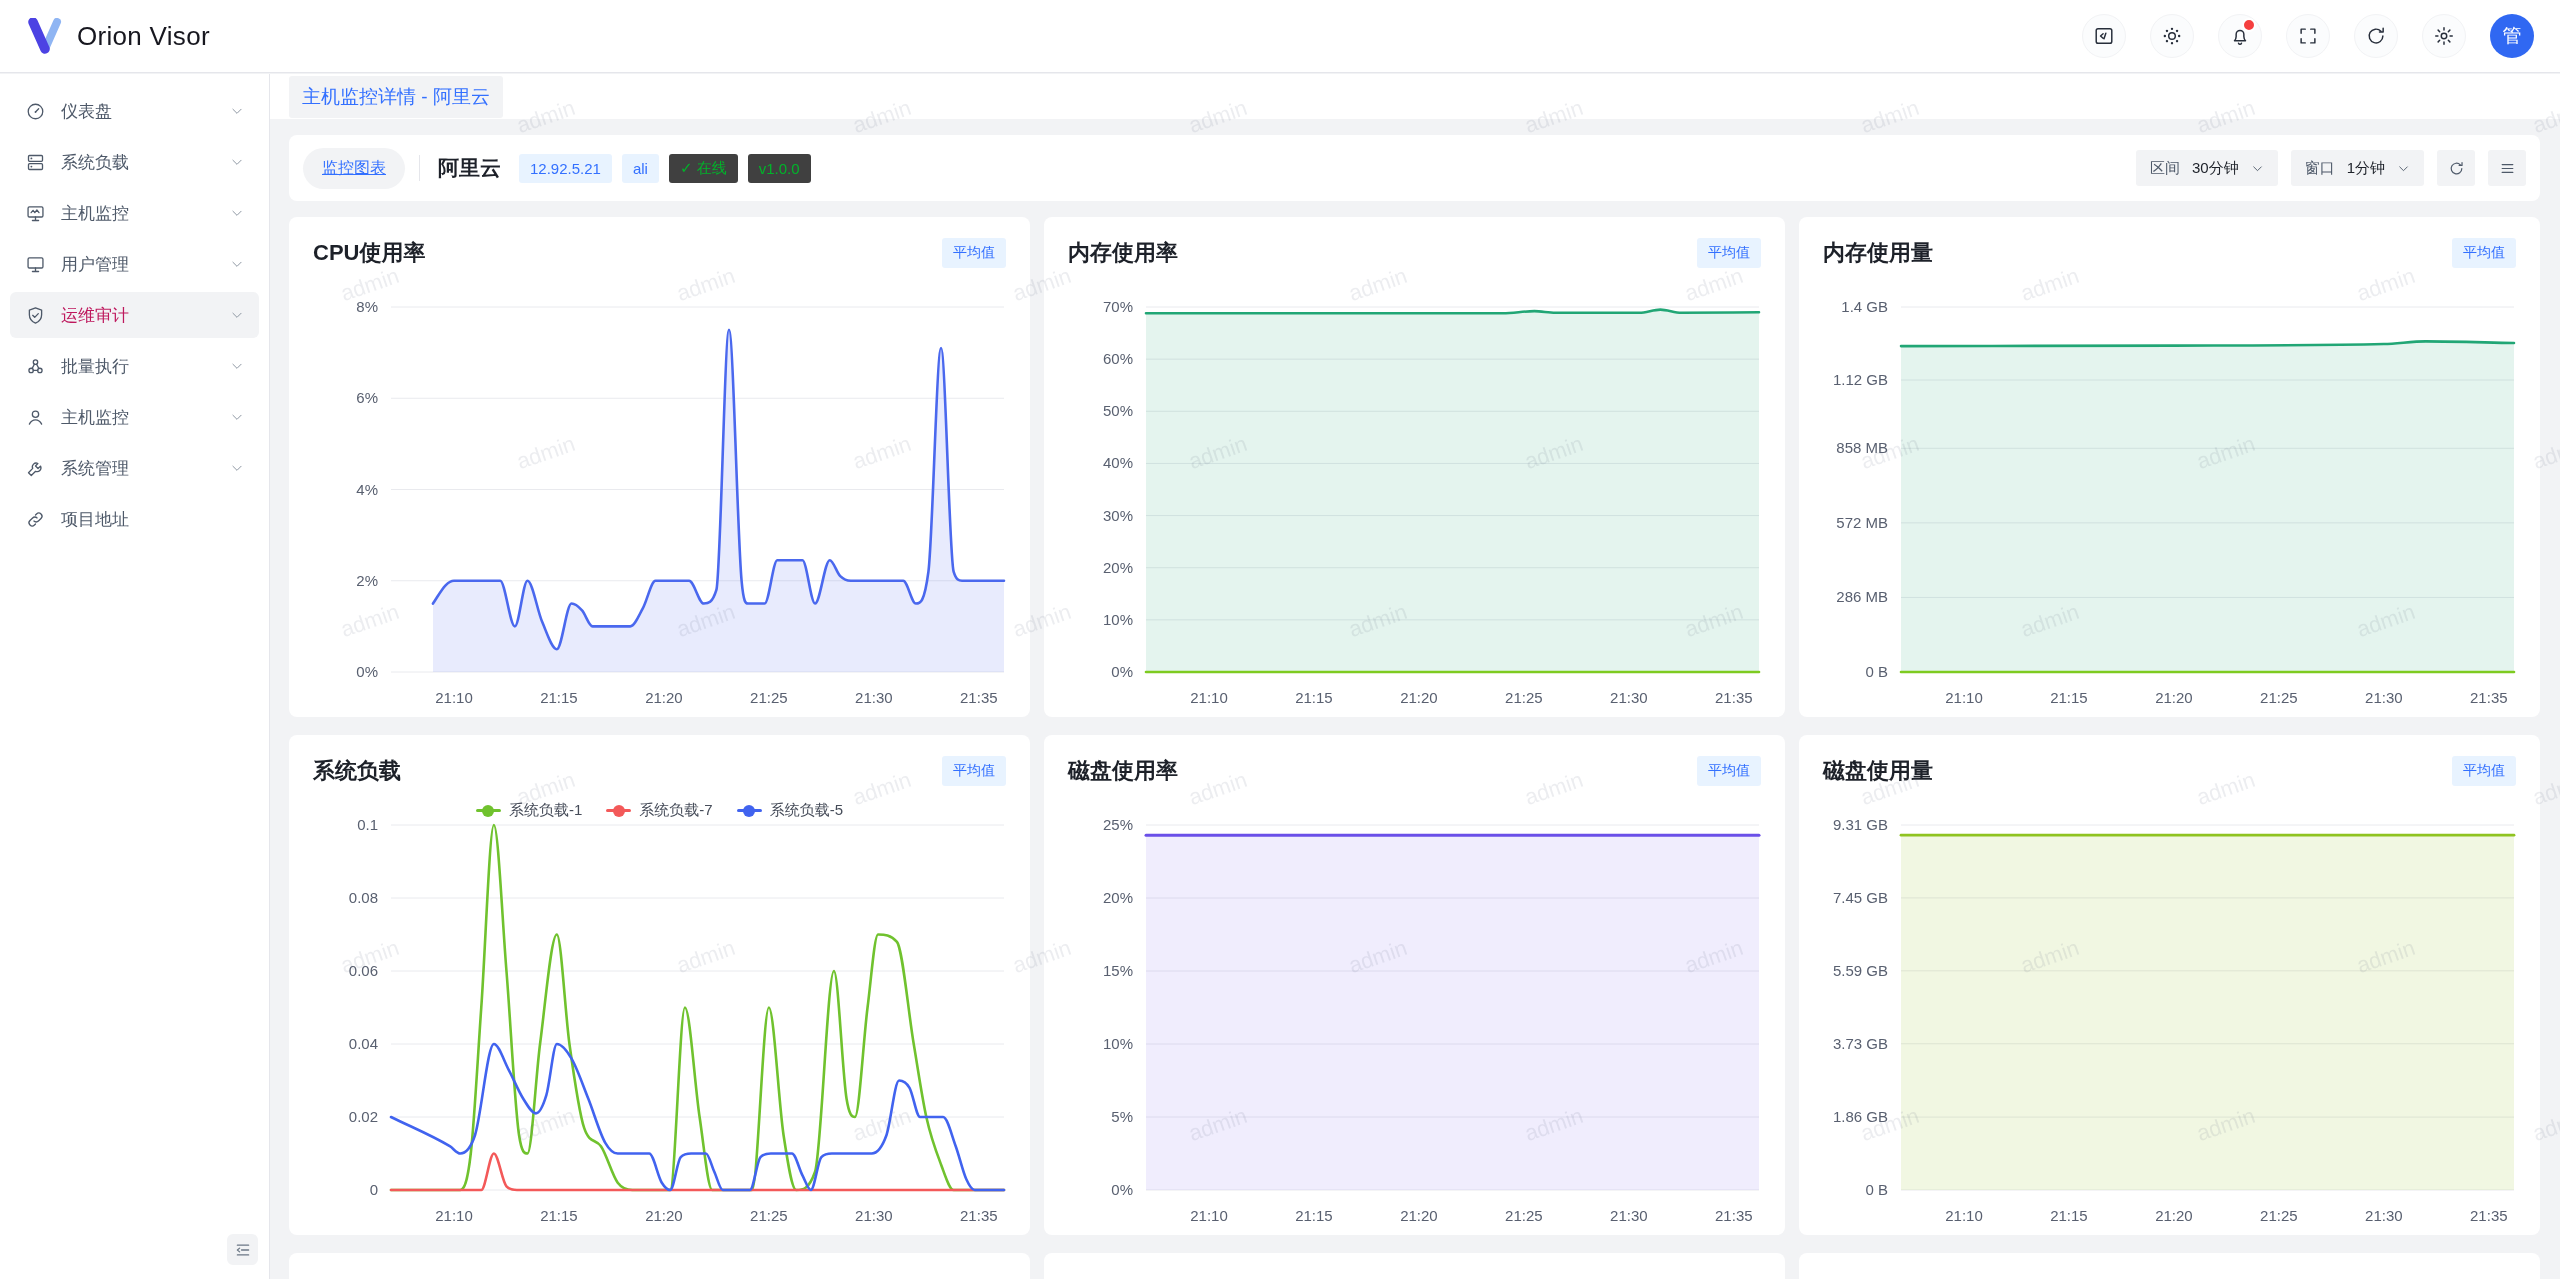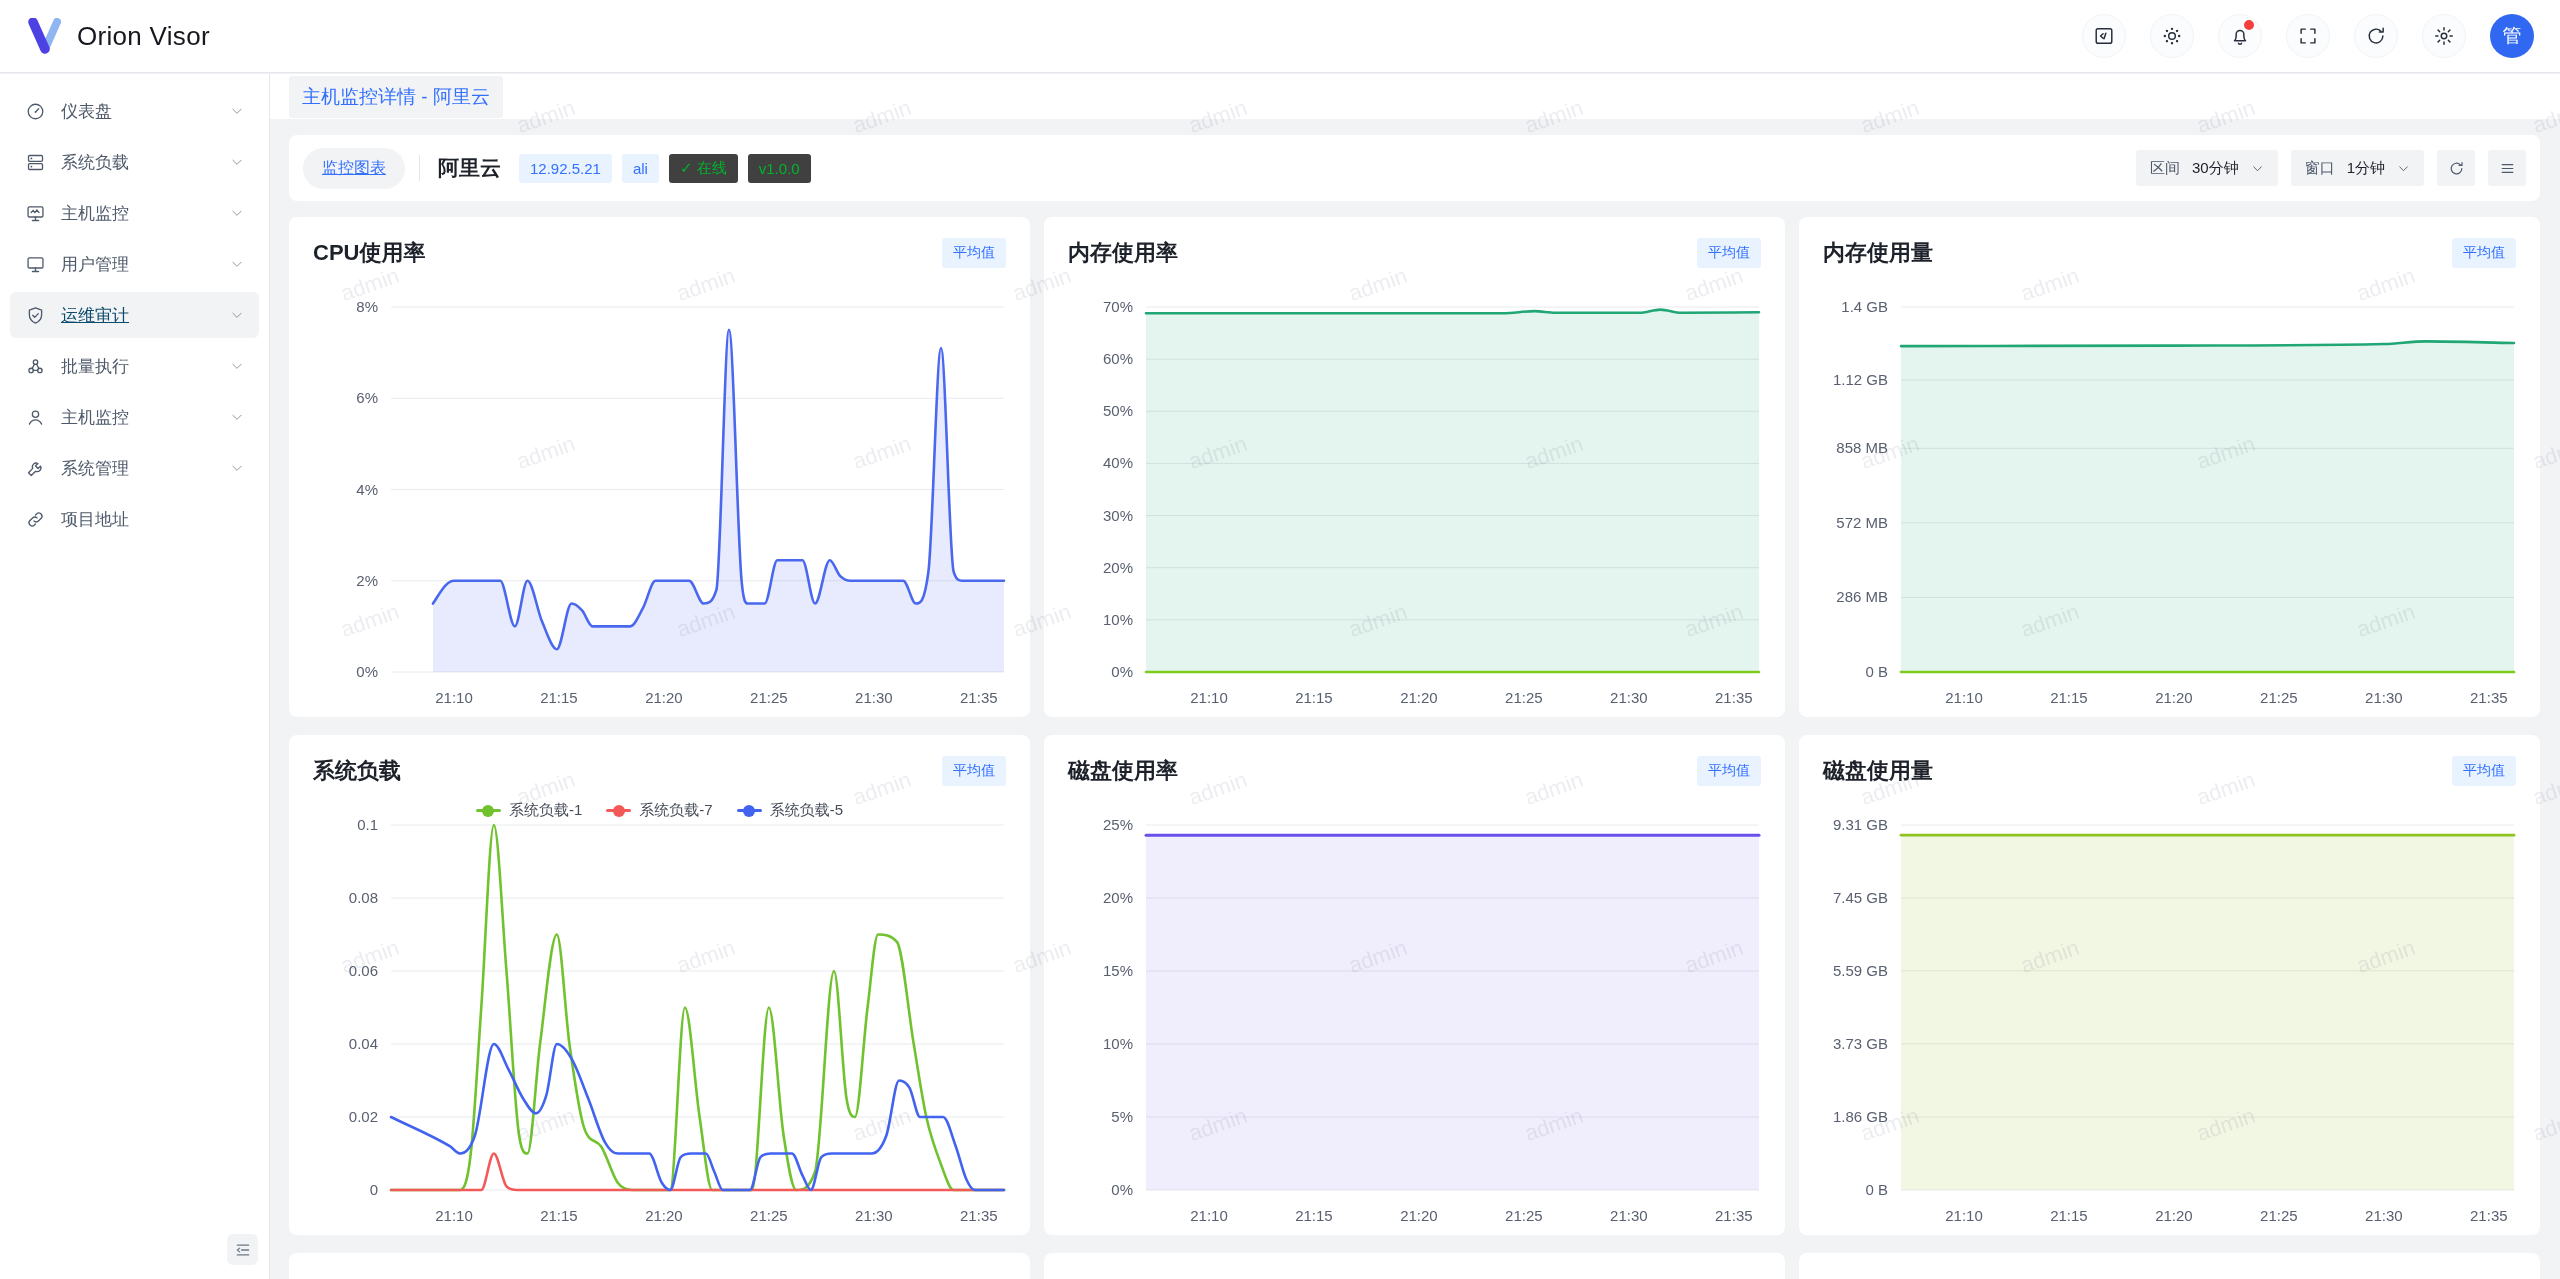--- a/index.html
+++ b/index.html
@@ -18,21 +18,21 @@
   .hbtn svg{width:22px;height:22px;stroke:#272e3b;fill:none;stroke-width:1.6;stroke-linecap:round;stroke-linejoin:round;}
   .dot{position:absolute;top:3px;right:5px;width:10px;height:10px;border-radius:50%;
        background:#f53f3f;border:2px solid #fff;}
   .avatar{width:44px;height:44px;border-radius:50%;background:#3068f2;color:#fff;font-size:19px;
           display:flex;align-items:center;justify-content:center;cursor:pointer;}
   
   .sidebar{position:absolute;top:74px;left:0;bottom:0;width:270px;background:#fff;
            border-right:1px solid #e5e6eb;box-sizing:border-box;padding-top:9px;z-index:30;}
   .menu-item{height:46px;margin:5px 10px;border-radius:6px;display:flex;align-items:center;
              padding:0 15px;color:#4e5969;font-size:17px;cursor:pointer;}
-  .menu-item.active{background:#f2f3f5;color:#0c4a6e;text-decoration:underline;}
+  .menu-item.active{background:#f2f3f5;color:#be185d;}
   .mi-icon{width:21px;height:21px;margin-right:15px;flex:0 0 auto;}
   .mi-icon svg{width:21px;height:21px;stroke:#4e5969;fill:none;stroke-width:1.5;stroke-linecap:round;stroke-linejoin:round;}
   .mi-label{flex:1;}
   .mi-chev svg{width:14px;height:14px;stroke:#86909c;fill:none;stroke-width:1.6;stroke-linecap:round;stroke-linejoin:round;}
   .collapse-btn{position:absolute;bottom:14px;right:11px;width:31px;height:31px;border:none;
                 border-radius:6px;background:#f2f3f5;display:flex;align-items:center;justify-content:center;cursor:pointer;}
   .collapse-btn svg{width:18px;height:18px;stroke:#6b7785;fill:none;stroke-width:1.7;stroke-linecap:round;stroke-linejoin:round;}
   
   .content{position:absolute;top:74px;left:270px;right:0;bottom:0;background:#f2f3f5;}
   .crumb-bar{height:45px;background:#fff;display:flex;align-items:center;padding:0 19px;}

